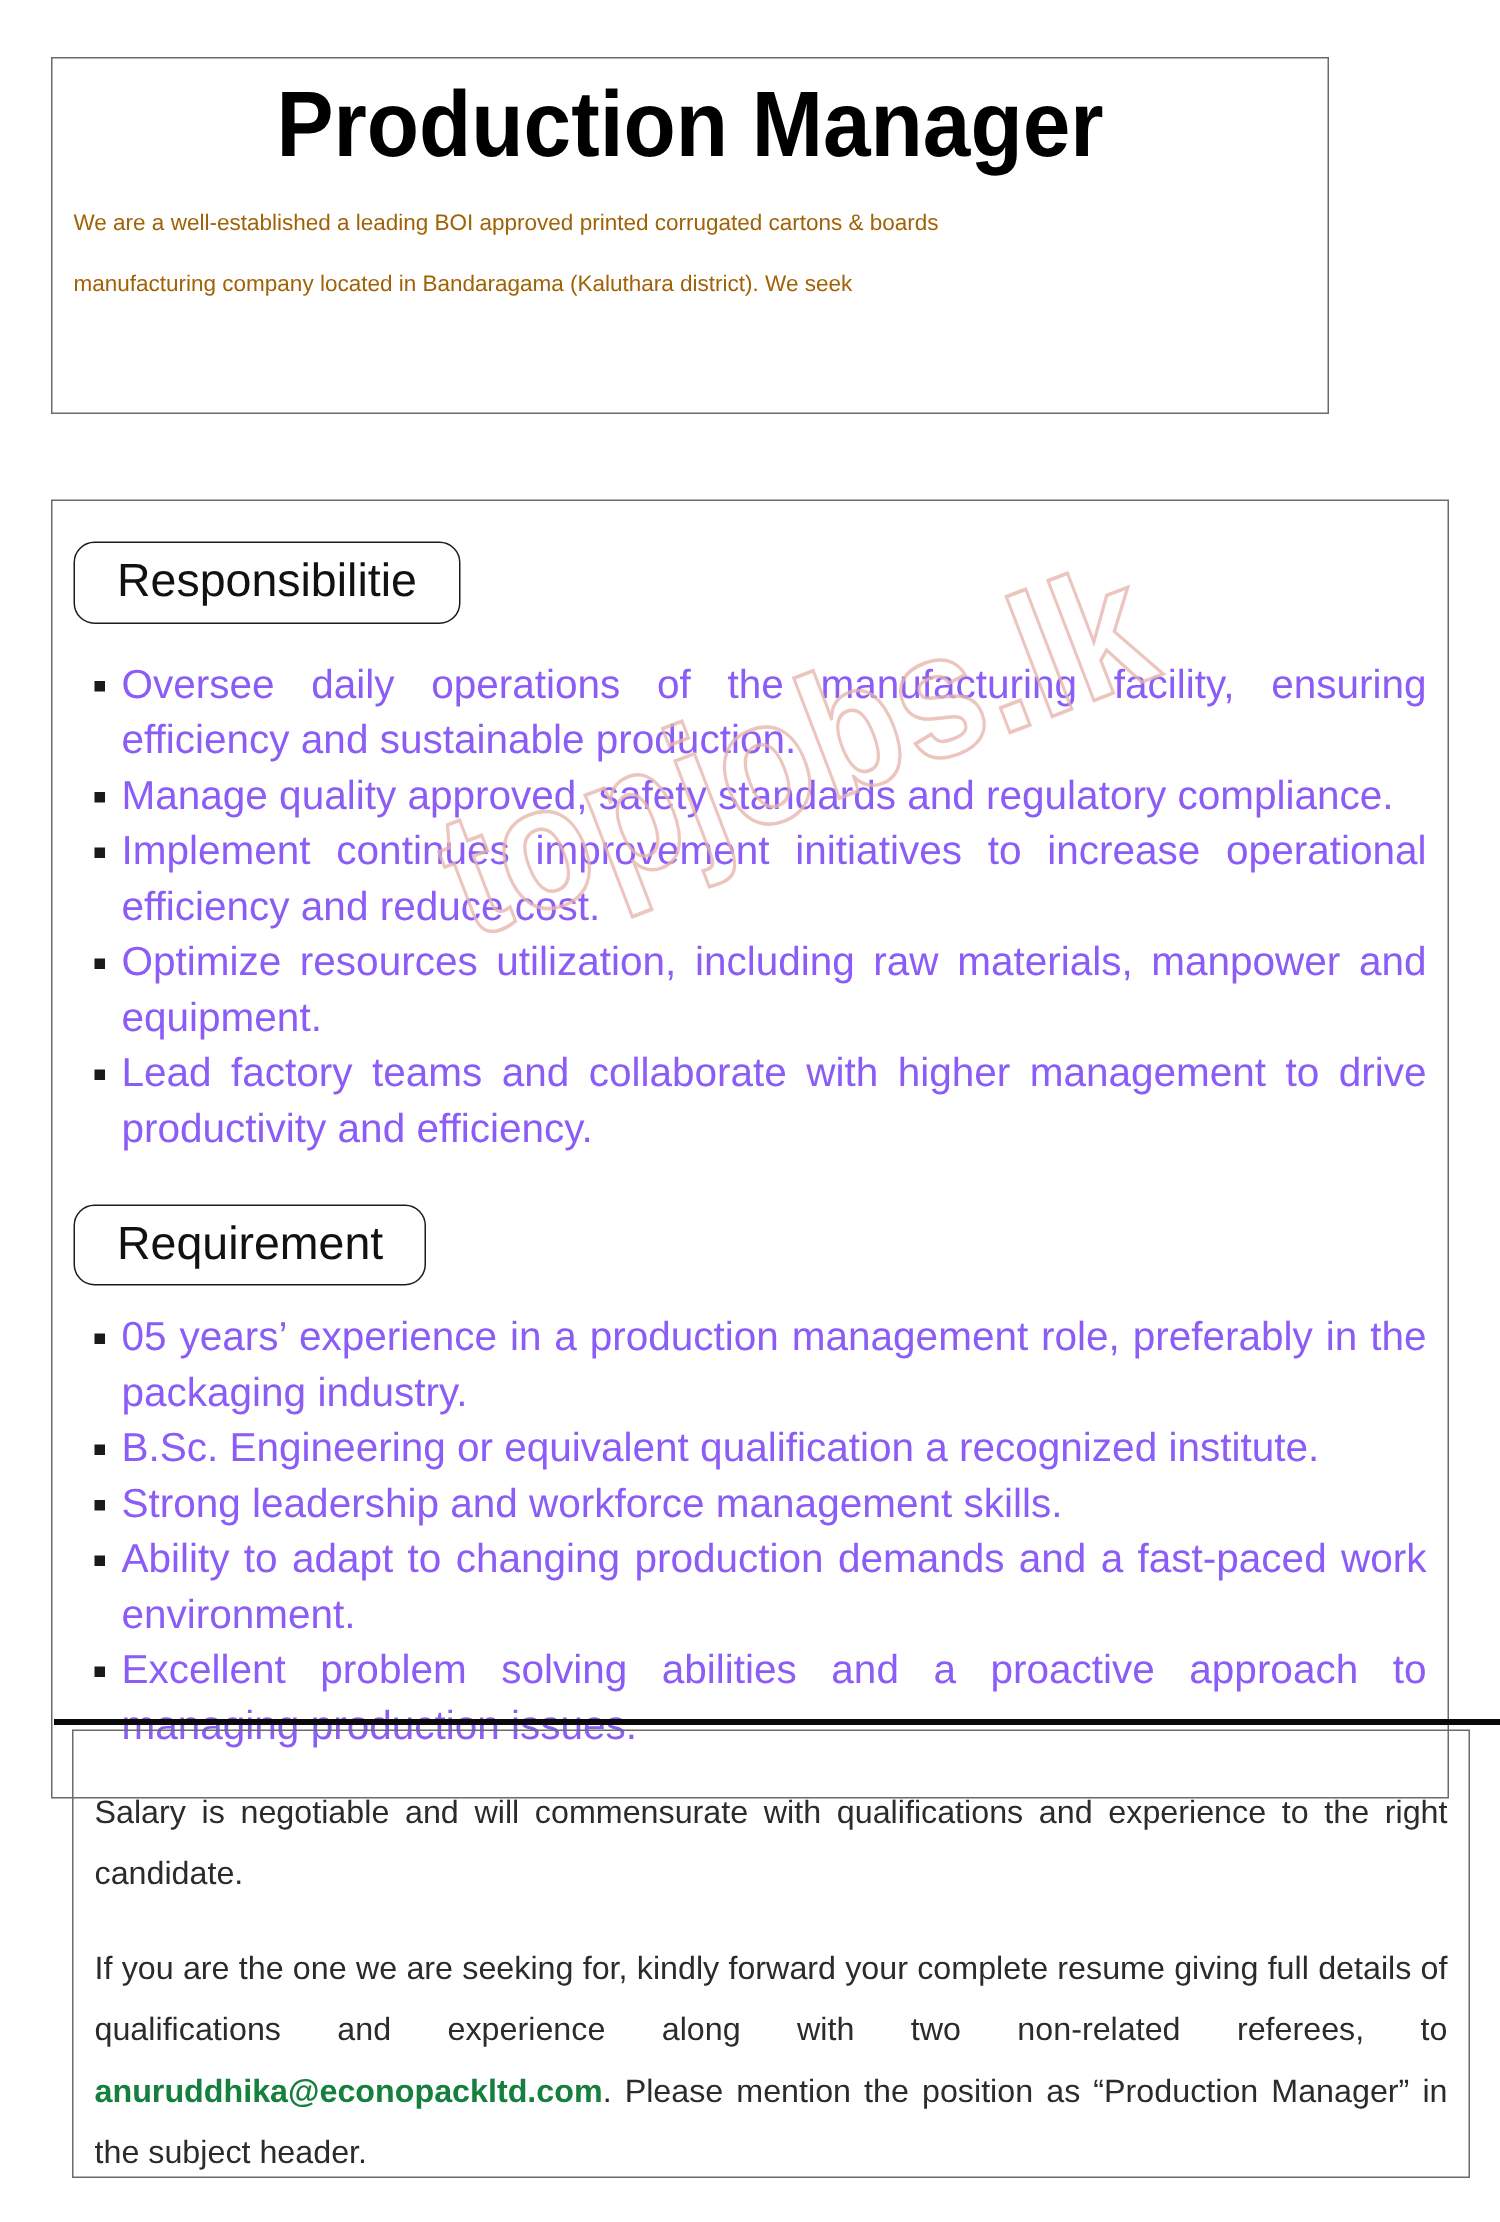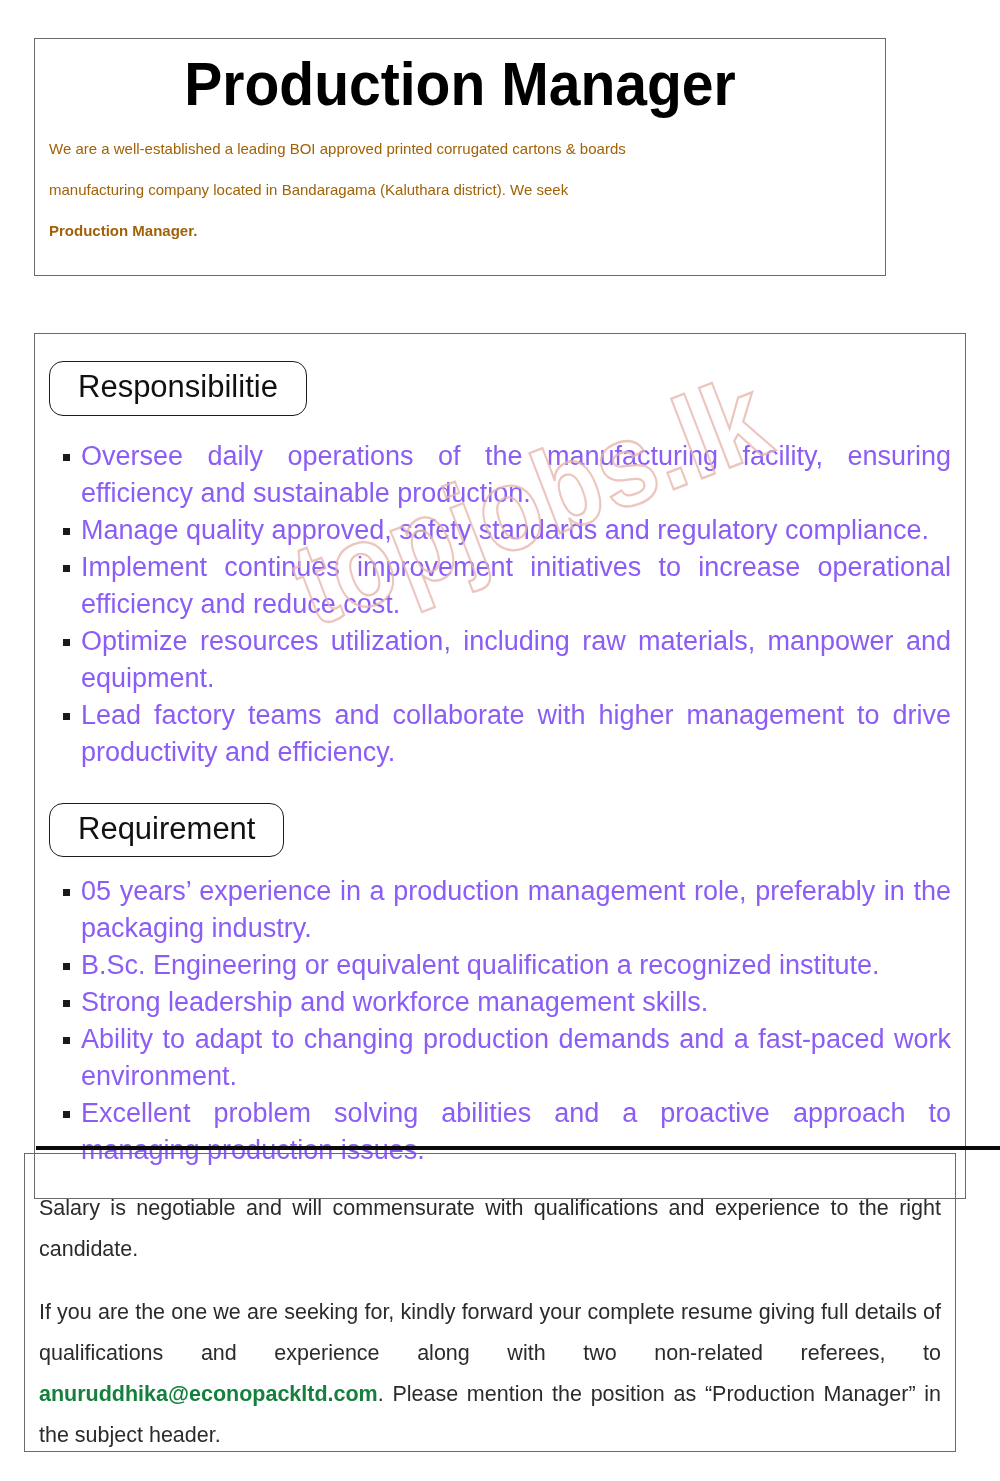--- a/index.html
+++ b/index.html
@@ -125,21 +125,21 @@
     position: absolute;
     left: 36px;
     top: 1146px;
     width: 964px;
     height: 4px;
     background: #0a0a0a;
   }
 
   
   #sec-footer {
-    left: 24px;
+    left: 48px;
     top: 1153px;
     width: 932px;
     height: 299px;
     overflow: hidden;
   }
   .footer-body {
     padding: 34px 14px 0 14px;
     font-size: 21.5px;
     line-height: 41px;
     text-align: justify;
@@ -183,21 +183,20 @@
 <body>
 
 <div class="page">
 
   <div class="frame" id="sec-intro">
     <h1 class="job-title">Production Manager</h1>
 
     <div class="intro-body">
       <p>We are a well-established a leading BOI approved printed corrugated cartons &amp; boards</p>
       <p>manufacturing company located in Bandaragama (Kaluthara district). We seek</p>
-      <p class="clipped">Production Manager.</p>
     </div>
   </div>
 
   <div class="frame" id="sec-body">
 
     <div class="chip-wrap" id="chip-responsibilities-wrap">
       <span class="chip">Responsibilitie</span>
     </div>
 
     <ul class="bullets" id="list-responsibilities">

